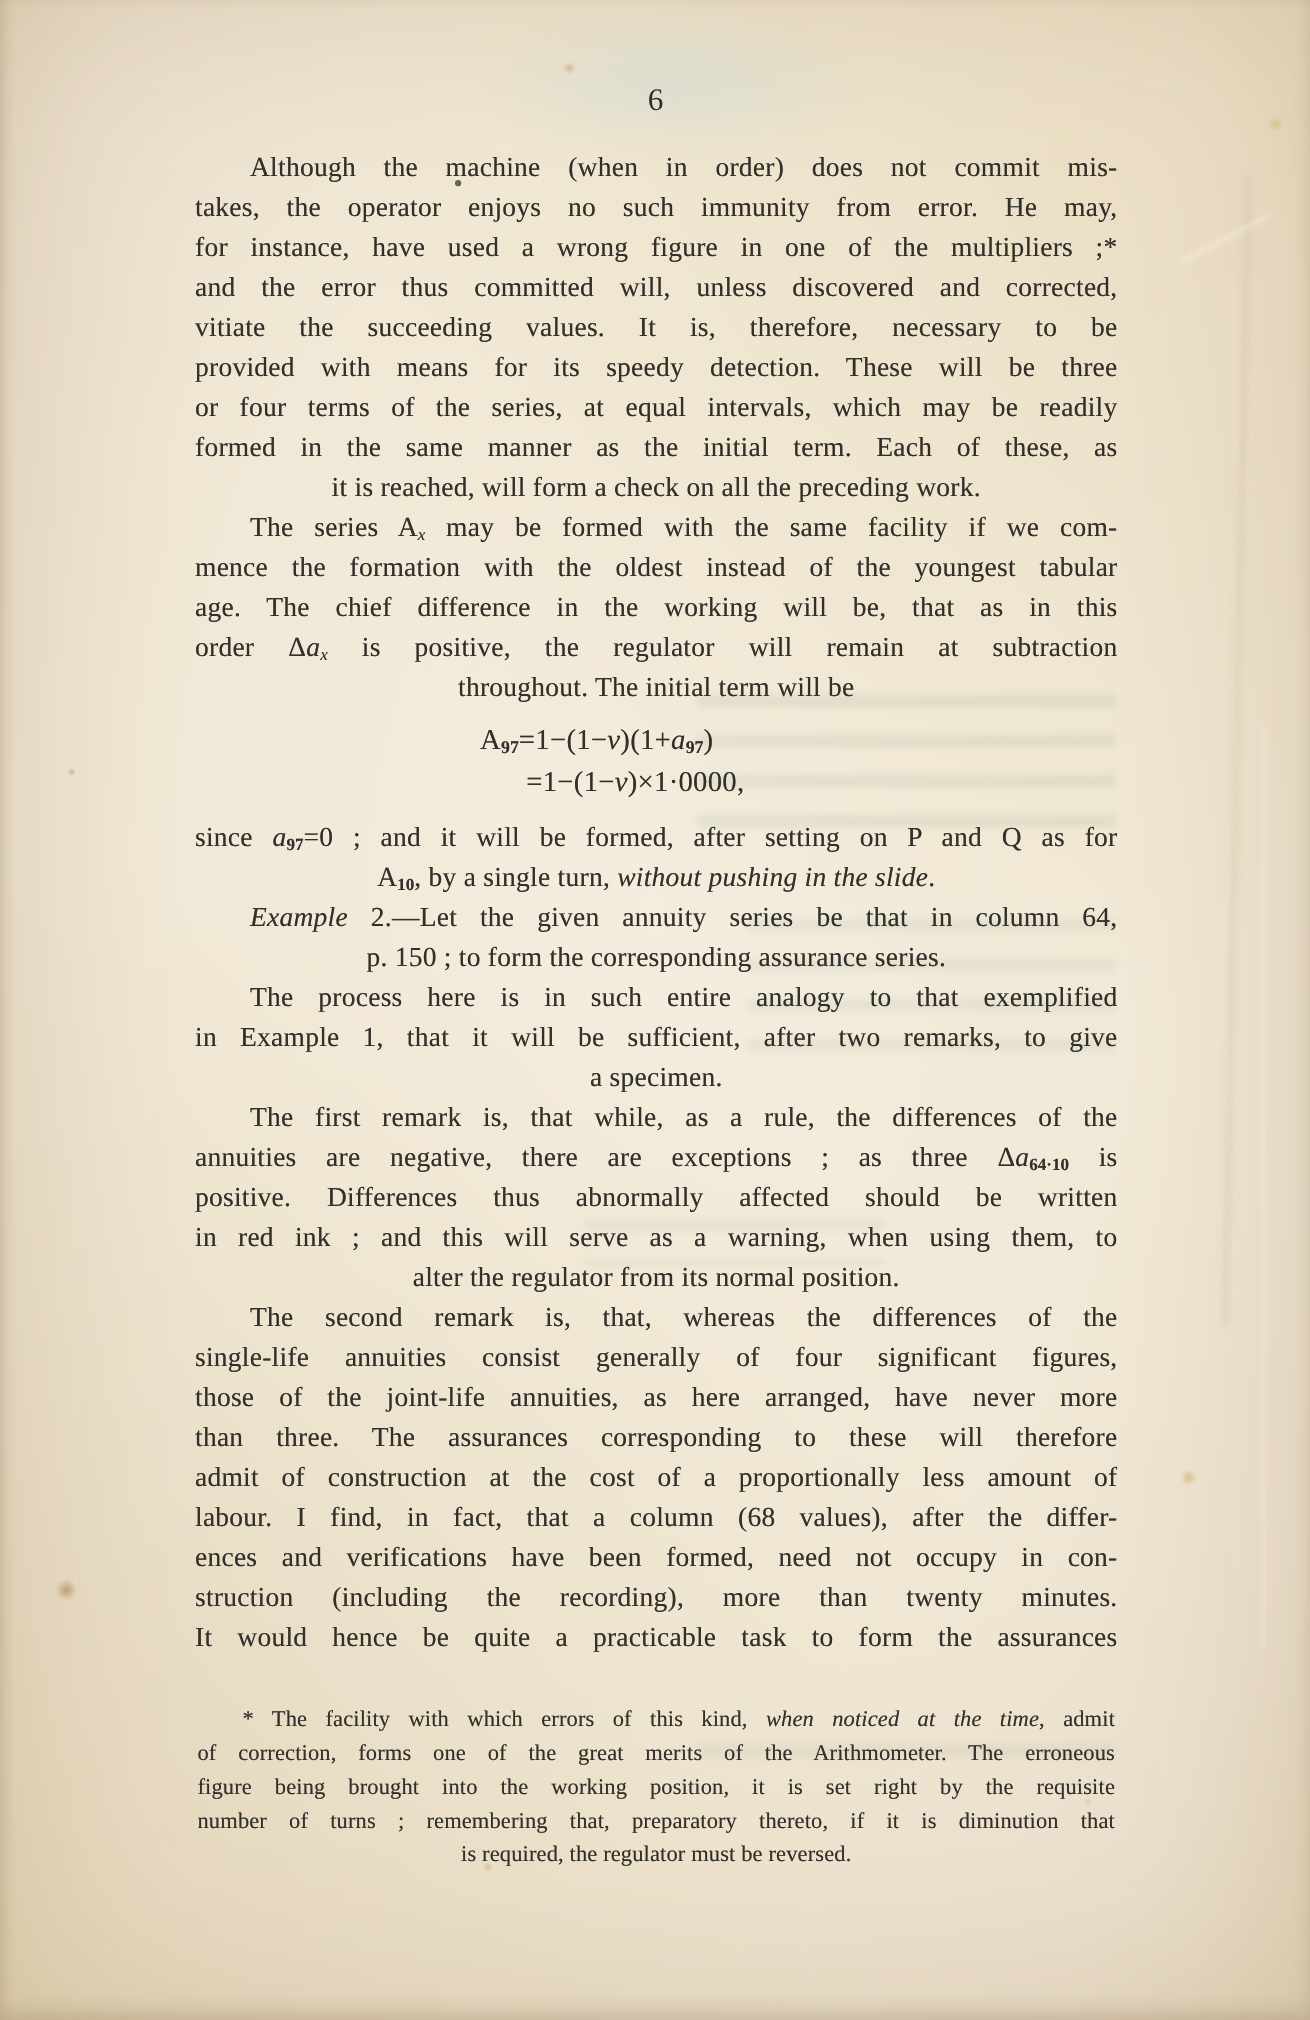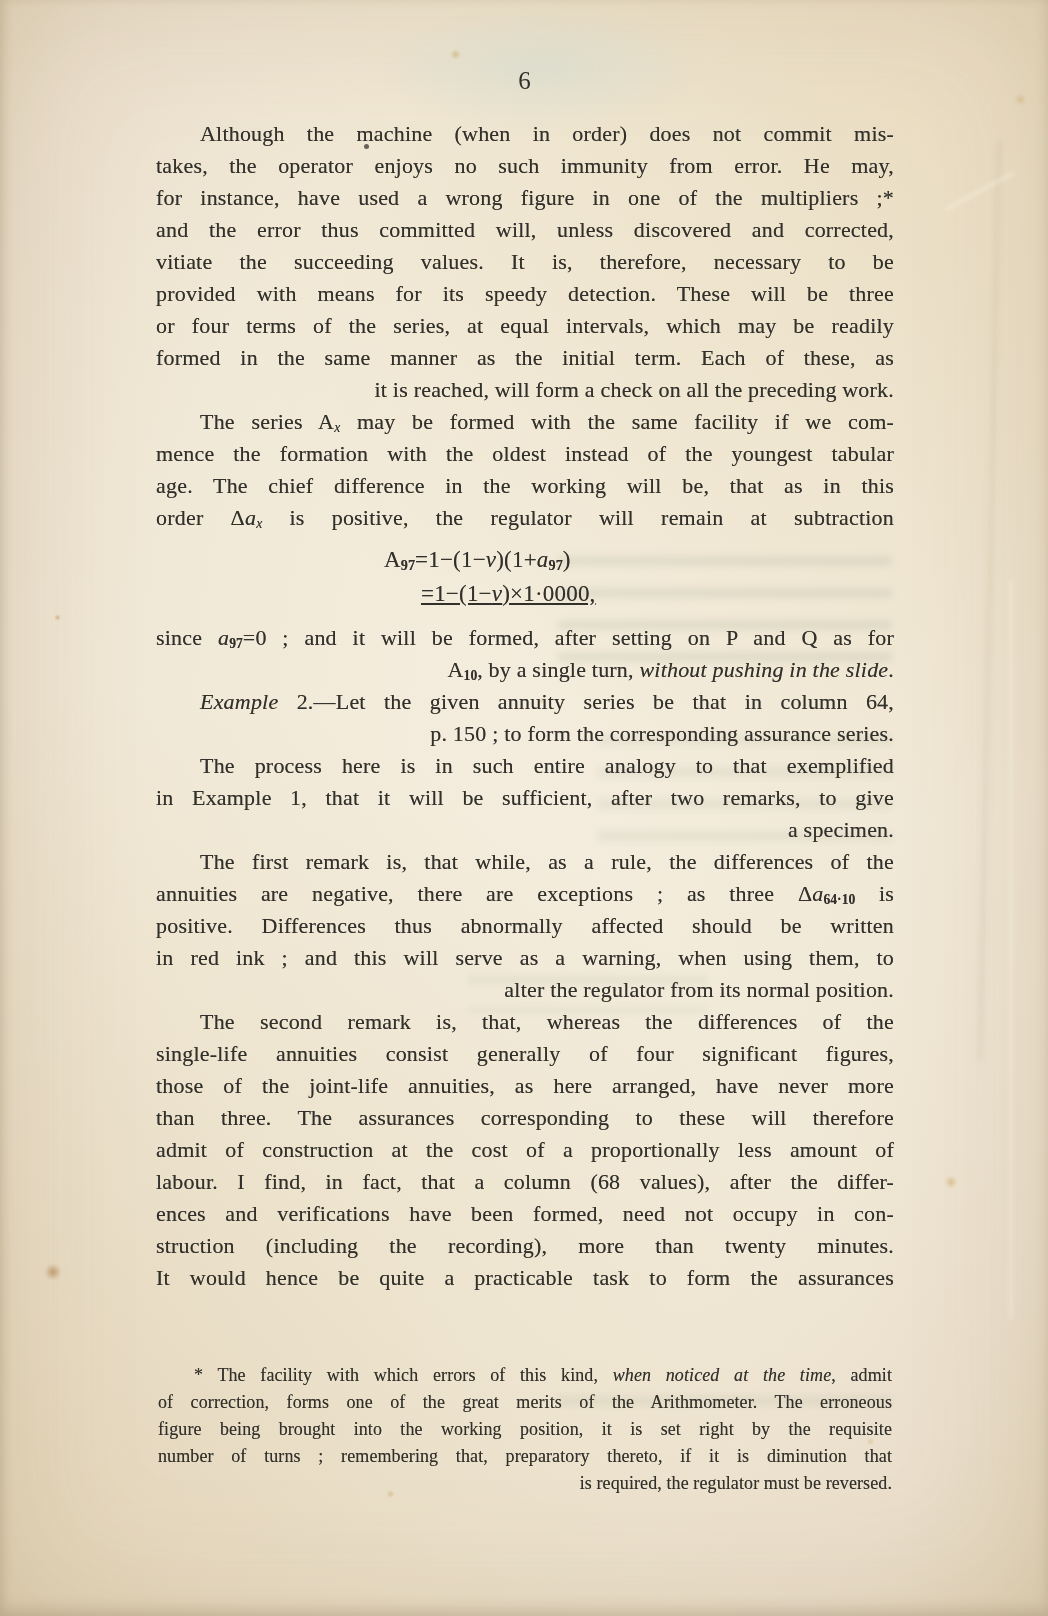--- a/index.html
+++ b/index.html
@@ -19,34 +19,34 @@
   }
   .page-number{
     position:absolute;left:156px;top:64px;width:738px;height:34px;
     text-align:center;font-size:25px;line-height:34px;letter-spacing:1px;
   }
   .text-block{
     position:absolute;left:156px;top:118px;width:738px;
     font-size:22px;letter-spacing:0.2px;
     text-shadow:0 0 0.5px rgba(42,40,34,0.55);
   }
-  .line{height:32px;line-height:32px;overflow:hidden;text-align:right;white-space:normal;}
+  .line{height:32px;line-height:32px;overflow:hidden;text-align:center;white-space:normal;}
   .line.just{text-align:justify;}
   .line.just::after{content:"";display:inline-block;width:100%;height:0;}
   .line.ind{text-indent:44px;}
   .formula{margin:9px 0 11px 228px;font-size:23px;}
   .fline{height:34px;line-height:34px;}
-  .fline-1{margin-left:37px;text-decoration:underline;}
+  .fline-1{margin-left:37px;}
   .footnote{
     position:absolute;left:158px;top:1350px;width:734px;
     font-size:18px;letter-spacing:0.1px;
     text-shadow:0 0 0.4px rgba(42,40,34,0.5);
     margin-top:12px;
   }
-  .fn-line{height:27px;line-height:27px;overflow:hidden;text-align:right;}
+  .fn-line{height:27px;line-height:27px;overflow:hidden;text-align:center;}
   .fn-line.just{text-align:justify;}
   .fn-line.just::after{content:"";display:inline-block;width:100%;height:0;}
   .fn-line.ind{text-indent:36px;}
   .seg-i{font-style:italic;}
   .seg-sub{font-size:0.62em;vertical-align:-0.22em;letter-spacing:0;font-weight:bold;}
   .seg-isub{font-size:0.62em;vertical-align:-0.22em;font-style:italic;letter-spacing:0;}
   
   .spot{position:absolute;border-radius:50%;}
   .spot-1{left:450px;top:50px;width:11px;height:9px;background:radial-gradient(circle,rgba(196,154,82,0.55),transparent 70%);filter:blur(1px);}
   .spot-2{left:54px;top:614px;width:7px;height:7px;background:radial-gradient(circle,rgba(185,142,74,0.5),transparent 70%);}
@@ -98,20 +98,21 @@
       <div class="line just"><span class="seg-n">and the error thus committed will, unless discovered and corrected,</span></div>
       <div class="line just"><span class="seg-n">vitiate the succeeding values.  It is, therefore, necessary to be</span></div>
       <div class="line just"><span class="seg-n">provided with means for its speedy detection.  These will be three</span></div>
       <div class="line just"><span class="seg-n">or four terms of the series, at equal intervals, which may be readily</span></div>
       <div class="line just"><span class="seg-n">formed in the same manner as the initial term.  Each of these, as</span></div>
       <div class="line"><span class="seg-n">it is reached, will form a check on all the preceding work.</span></div>
       <div class="line just ind"><span class="seg-n">The series A</span><span class="seg-isub">x</span><span class="seg-n"> may be formed with the same facility if we com-</span></div>
       <div class="line just"><span class="seg-n">mence the formation with the oldest instead of the youngest tabular</span></div>
       <div class="line just"><span class="seg-n">age.  The chief difference in the working will be, that as in this</span></div>
       <div class="line just"><span class="seg-n">order Δ</span><span class="seg-i">a</span><span class="seg-isub">x</span><span class="seg-n"> is positive, the regulator will remain at subtraction</span></div>
+      <div class="line"><span class="seg-n">throughout.  The initial term will be</span></div>
       <div class="formula">
         <div class="fline fline-0"><span class="seg-n">A</span><span class="seg-sub">97</span><span class="seg-n">=1−(1−</span><span class="seg-i">v</span><span class="seg-n">)(1+</span><span class="seg-i">a</span><span class="seg-sub">97</span><span class="seg-n">)</span></div>
         <div class="fline fline-1"><span class="seg-n">=1−(1−</span><span class="seg-i">v</span><span class="seg-n">)×1·0000,</span></div>
       </div>
       <div class="line just"><span class="seg-n">since </span><span class="seg-i">a</span><span class="seg-sub">97</span><span class="seg-n">=0 ;  and it will be formed, after setting on P and Q as for</span></div>
       <div class="line"><span class="seg-n">A</span><span class="seg-sub">10</span><span class="seg-n">, by a single turn, </span><span class="seg-i">without pushing in the slide</span><span class="seg-n">.</span></div>
       <div class="line just ind"><span class="seg-i">Example</span><span class="seg-n"> 2.—Let the given annuity series be that in column 64,</span></div>
       <div class="line"><span class="seg-n">p. 150 ;  to form the corresponding assurance series.</span></div>
       <div class="line just ind"><span class="seg-n">The process here is in such entire analogy to that exemplified</span></div>
       <div class="line just"><span class="seg-n">in Example 1, that it will be sufficient, after two remarks, to give</span></div>

